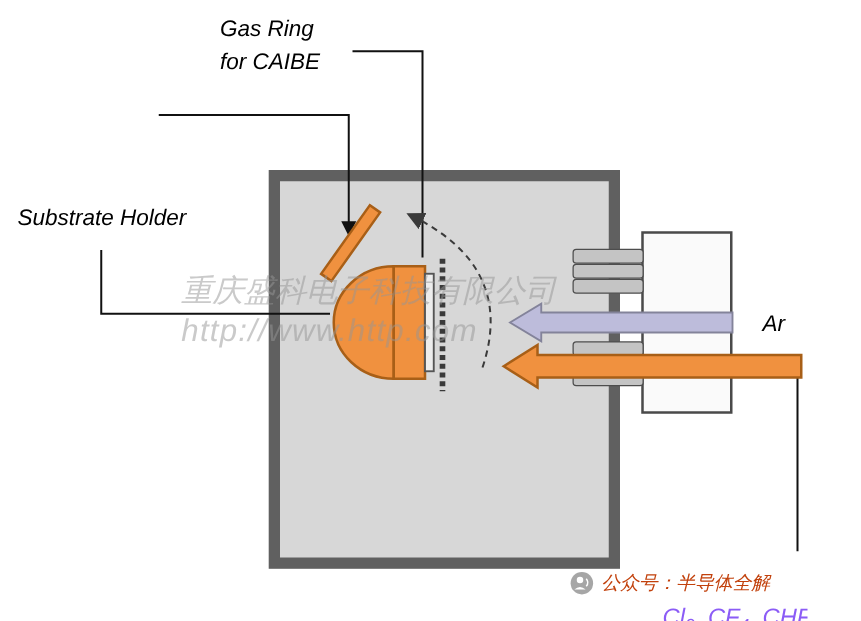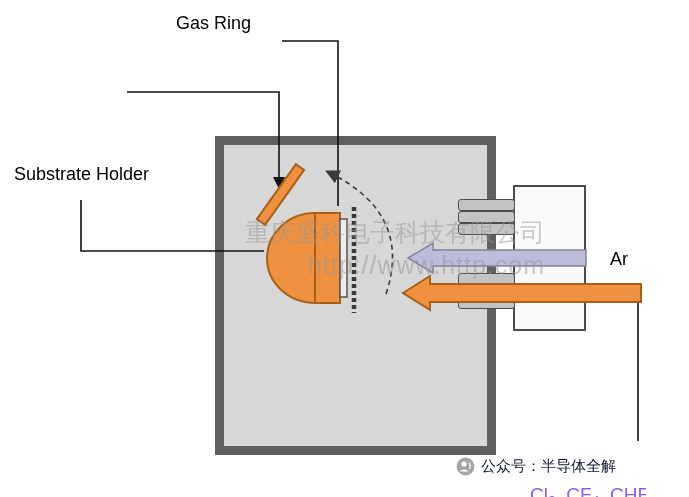--- a/index.html
+++ b/index.html
@@ -10,21 +10,21 @@
     --lavender:#bdbcdb;
     --lavender-outline:#83839a;
     --plate-fill:#c4c4c4;
     --plate-outline:#4d4d4d;
     --line:#111111;
   }
   *{margin:0;padding:0;box-sizing:border-box;}
   body{background:#ffffff;}
   .canvas{
     position:relative;width:646px;height:497px;background:#ffffff;
-    font-family:"Liberation Sans", sans-serif;overflow:hidden;
+    font-family:"Liberation Sans", sans-serif;overflow:hidden;font-style:italic;
   }
   .chamber{
     position:absolute;left:215px;top:136px;width:281px;height:319px;
     background:var(--chamber-fill);border:9px solid var(--chamber-border);
   }
   .source-box{
     position:absolute;left:513px;top:185px;width:73px;height:146px;
     background:#fafafa;border:2px solid #4a4a4a;
   }
   .plate{
@@ -37,28 +37,28 @@
   .dashed-arc{fill:none;stroke:#3a3a3a;stroke-width:1.6;stroke-dasharray:5 4;}
   .orange-shape{fill:var(--orange);stroke:var(--orange-outline);stroke-width:2;}
   .substrate{fill:#ededed;stroke:#555555;stroke-width:1.5;}
   .gas-ring-line{stroke:#3a3a3a;stroke-width:4.5;stroke-dasharray:4 3;}
   .ar-arrow{fill:var(--lavender);stroke:var(--lavender-outline);stroke-width:1.5;}
   .gas-arrow{fill:var(--orange);stroke:var(--orange-outline);stroke-width:2;}
   .label{position:absolute;color:#000;font-size:18px;line-height:26px;white-space:nowrap;}
   .formula{position:absolute;left:530px;top:439px;color:#8b5cf6;font-size:19px;white-space:nowrap;margin-top:45px;}
   .formula .sub{font-size:14px;vertical-align:sub;}
   .watermark{
-    position:absolute;left:145px;width:400px;text-align:right;
+    position:absolute;left:145px;width:400px;text-align:left;
     color:rgba(150,150,150,0.5);font-size:25px;white-space:nowrap;
   }
   .wm1{top:216px;}
   .wm2{top:251px;letter-spacing:1px;}
   .footer{
     position:absolute;left:456px;top:457px;display:flex;align-items:flex-end;gap:6px;
-    color:#0f172a;font-size:15px;white-space:nowrap;
+    color:#c2410c;font-size:15px;white-space:nowrap;
   }
 </style>
 </head>
 <body>
 
 <div class="canvas">
 
   <div class="chamber"></div>
 
   <div class="source-box"></div>
@@ -91,20 +91,21 @@
     <line x1="354" y1="207" x2="354" y2="313" class="gas-ring-line"></line>
 
     <polygon points="256.9,219.1 265.1,224.9 304.1,169.9 295.9,164.1" class="orange-shape"></polygon>
 
     <polygon points="408,258 433,243 433,250 586,250 586,266 433,266 433,273" class="ar-arrow"></polygon>
     <polygon points="403,293 430,276 430,284 641,284 641,302 430,302 430,310" class="gas-arrow"></polygon>
   </svg>
 
   <div class="label" style="left:176px;top:10px">
     <div>Gas Ring</div>
+    <div>for CAIBE</div>
   </div>
   <div class="label" style="left:14px;top:161px">Substrate Holder</div>
   <div class="label" style="left:610px;top:246px">Ar</div>
 
   <div class="formula">
     <span>Cl</span><span class="sub">2</span><span>, CF</span><span class="sub">4</span><span>, CHF</span><span class="sub">3</span>
   </div>
 
   <div class="watermark wm1">重庆盛科电子科技有限公司</div>
   <div class="watermark wm2">http://www.http.com</div>

